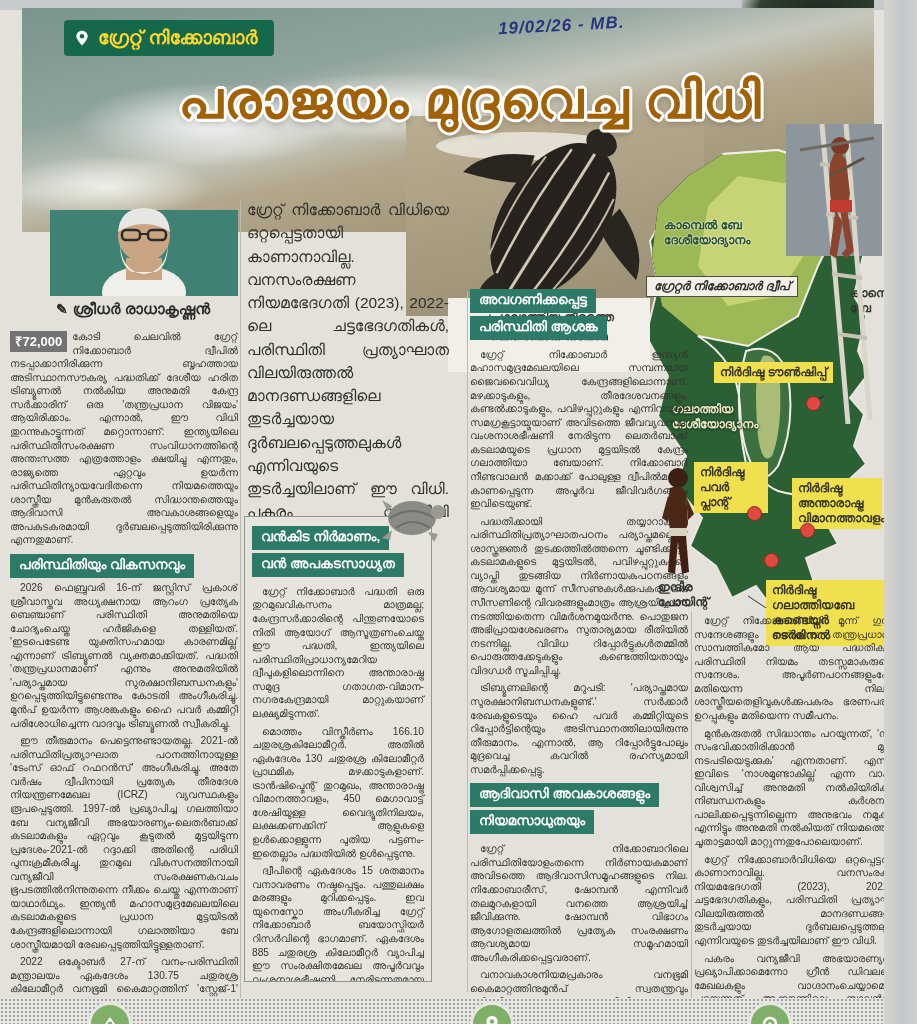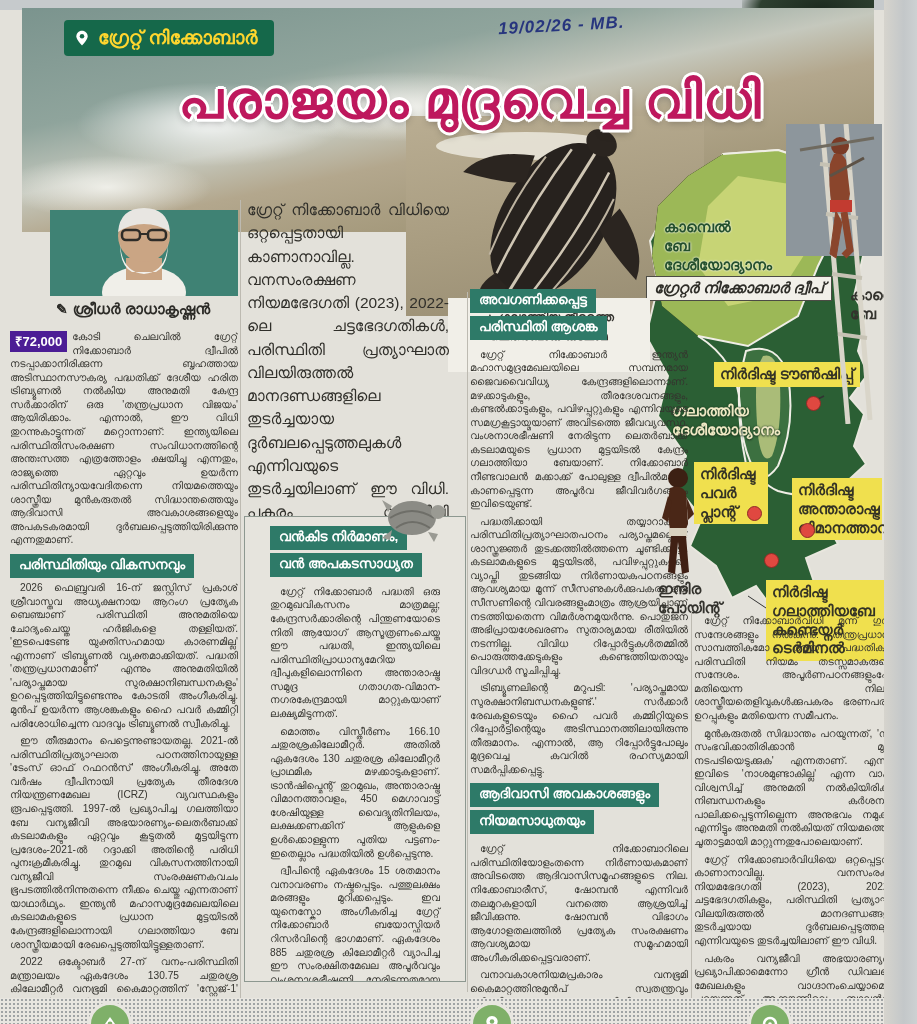--- a/index.html
+++ b/index.html
@@ -22,48 +22,48 @@
   .turtle-photo{left:406px;top:116px;width:298px;height:200px;
     background:linear-gradient(170deg,#b9ad92 0%,#a89c80 55%,#978c72 100%);}
   
   .badge{left:64px;top:20px;height:36px;background:#15684a;border-radius:4px;
     display:flex;align-items:center;gap:8px;padding:0 16px 0 10px;}
   .badge .pin{width:16px;height:16px;}
   .badge .label{color:#ffd62e;font-weight:bold;font-size:19px;}
   .handwritten{left:498px;top:14px;width:200px;color:#27357e;font-size:17px;font-style:italic;
     transform:rotate(-3deg);font-weight:bold;letter-spacing:1px;}
   .headline{left:85px;top:70px;width:770px;text-align:center;font-size:52px;font-weight:bold;
-    color:#be185d;letter-spacing:1px;
+    color:#a16207;letter-spacing:1px;
     text-shadow:-2px -2px 0 #fff,2px -2px 0 #fff,-2px 2px 0 #fff,2px 2px 0 #fff,
                 -3px 0 0 #fff,3px 0 0 #fff,0 -3px 0 #fff,0 3px 0 #fff,0 4px 7px rgba(40,40,40,.35);}
   
   .caption-box{left:448px;top:298px;width:202px;height:64px;background:#f1efe8;
     font-size:12px;font-weight:bold;color:#33322e;text-align:center;padding-top:10px;line-height:1.6;}
   
   .author-block{left:50px;top:196px;width:188px;height:100px;}
   .byline{left:56px;top:300px;width:182px;font-size:15px;font-weight:bold;color:#2c2b27;
     display:flex;align-items:center;gap:5px;}
   
   .body-text{font-size:10.2px;line-height:1.33;text-align:justify;color:#35342f;}
   .body-text p{margin:0 0 4px 0;text-indent:10px;}
   .col1{left:10px;top:330px;width:228px;height:682px;overflow:hidden;}
-  .chip{float:left;background:#4c1d95;color:#fff;font-weight:bold;font-size:13px;
+  .chip{float:left;background:#737373;color:#fff;font-weight:bold;font-size:13px;
     padding:2px 5px;margin:1px 5px 1px 0;}
   .bar{display:inline-block;background:#2e7a68;color:#fff;font-weight:bold;font-size:13.5px;
     padding:2px 9px 4px;margin:3px 0 3px;}
   .col2-lead{left:247px;top:198px;width:202px;height:354px;overflow:hidden;
     font-size:15.5px;line-height:1.5;color:#302f2a;text-align:justify;}
-  .box{left:244px;top:516px;width:222px;height:466px;border:1px solid #8d9890;background:#e6e4dd;
-    padding:6px 25px;box-sizing:border-box;overflow:hidden;}
+  .box{left:244px;top:516px;width:188px;height:466px;border:1px solid #8d9890;background:#e6e4dd;
+    padding:6px 7px;box-sizing:border-box;overflow:hidden;}
   .col3{left:470px;top:286px;width:218px;height:716px;overflow:hidden;}
   .col4{left:694px;top:610px;width:214px;height:400px;overflow:hidden;}
   .vrule{background:#bdbab1;width:1px;}
   
   .map{left:628px;top:146px;width:258px;height:496px;}
-  .map .lbl{position:absolute;font-size:15px;font-weight:bold;line-height:1.25;}
+  .map .lbl{position:absolute;font-size:12px;font-weight:bold;line-height:1.25;}
   .lbl-yellow{background:#f0e04e;color:#343325;padding:1px 4px;box-shadow:0 0 0 2px #f0e04e;}
   .lbl-box{background:#f2f0e9;border:1px solid #4c4b45;color:#2e2d28;font-size:12px;padding:2px 7px;white-space:nowrap;}
   .lbl-dark{color:#24502c;text-shadow:0 0 2px #e8ecd8,0 0 2px #e8ecd8;}
   .lbl-pale{color:#efe9c4;text-shadow:0 1px 2px #1d3a22,0 0 2px #1d3a22;}
   .lbl-plain{color:#33322d;}
   .dot{position:absolute;width:13px;height:13px;border-radius:50%;background:#e04840;border:1px solid #8e2b26;}
   
   .bottom-band{left:0;top:998px;width:917px;height:26px;
     background-image:radial-gradient(#9fa3a4 26%,rgba(0,0,0,0) 27%);background-size:4px 4px;background-color:#e8e6e0;}
   .band-circle{position:absolute;top:4px;width:38px;height:38px;border-radius:50%;

